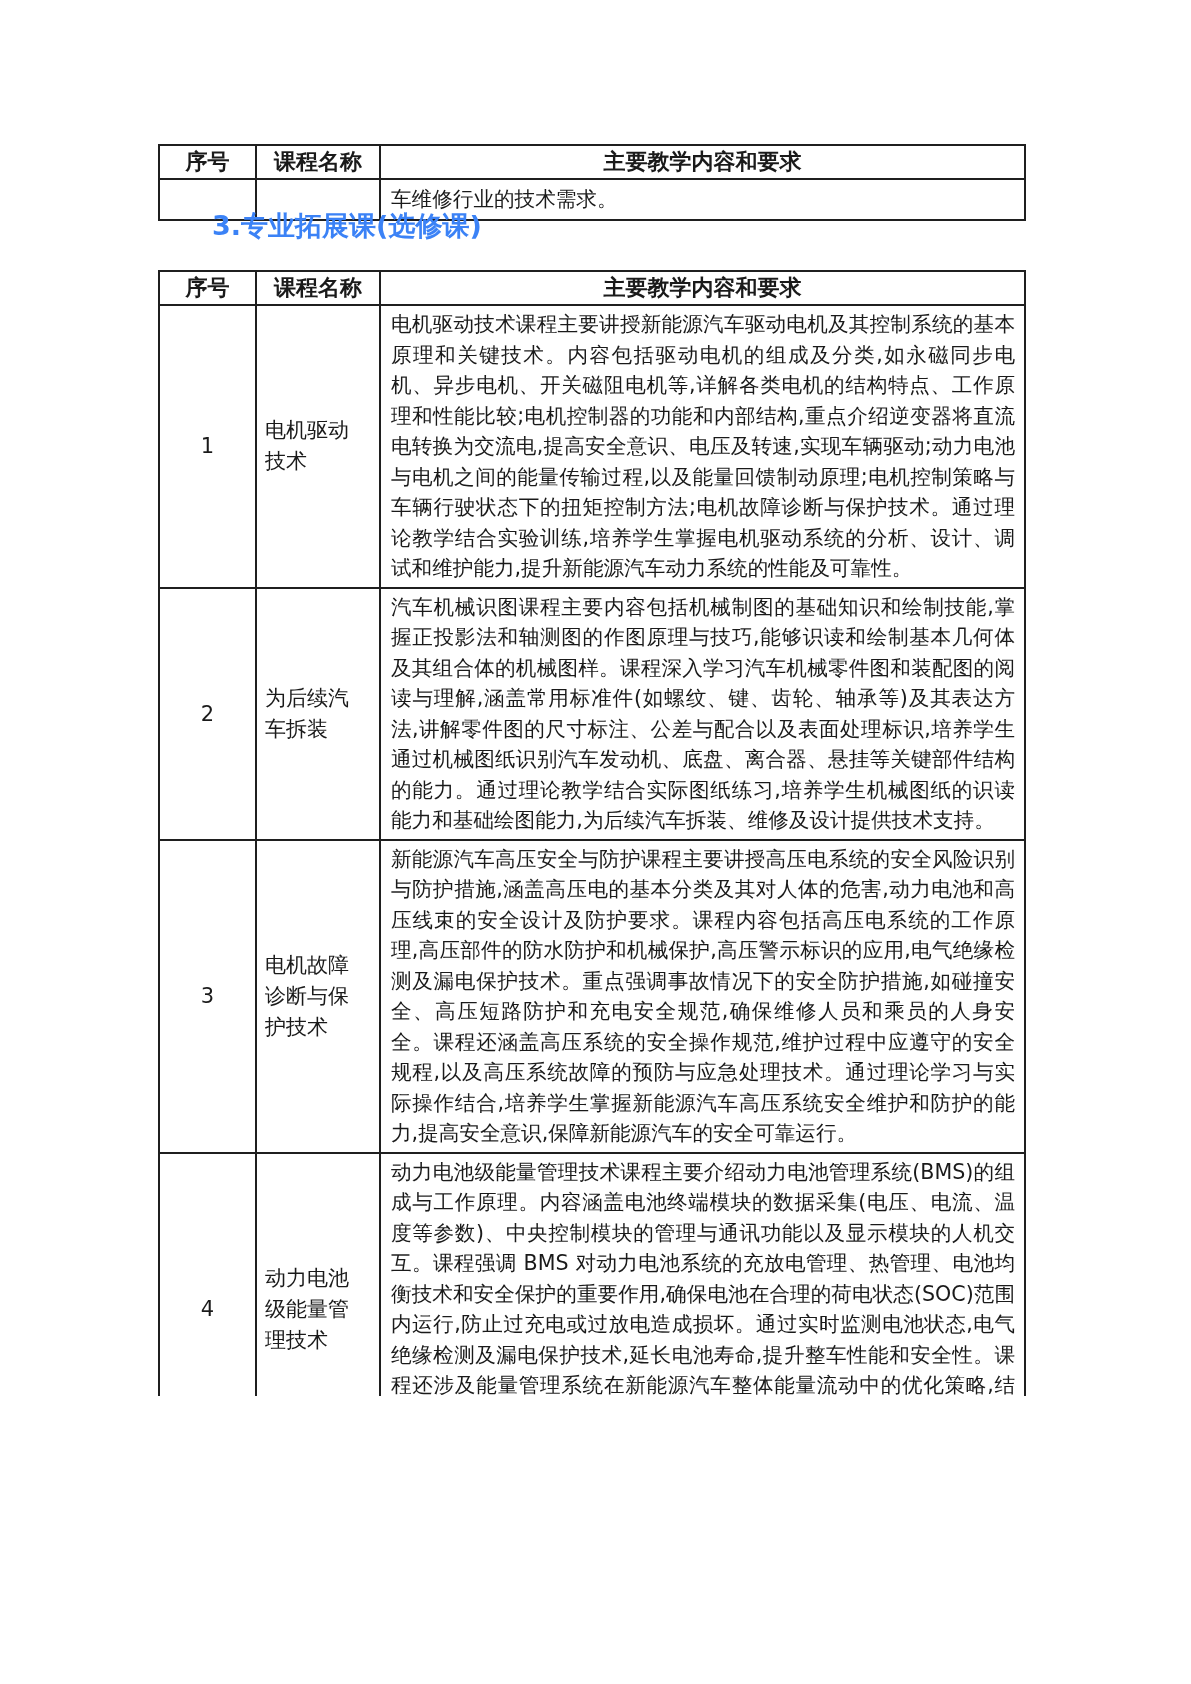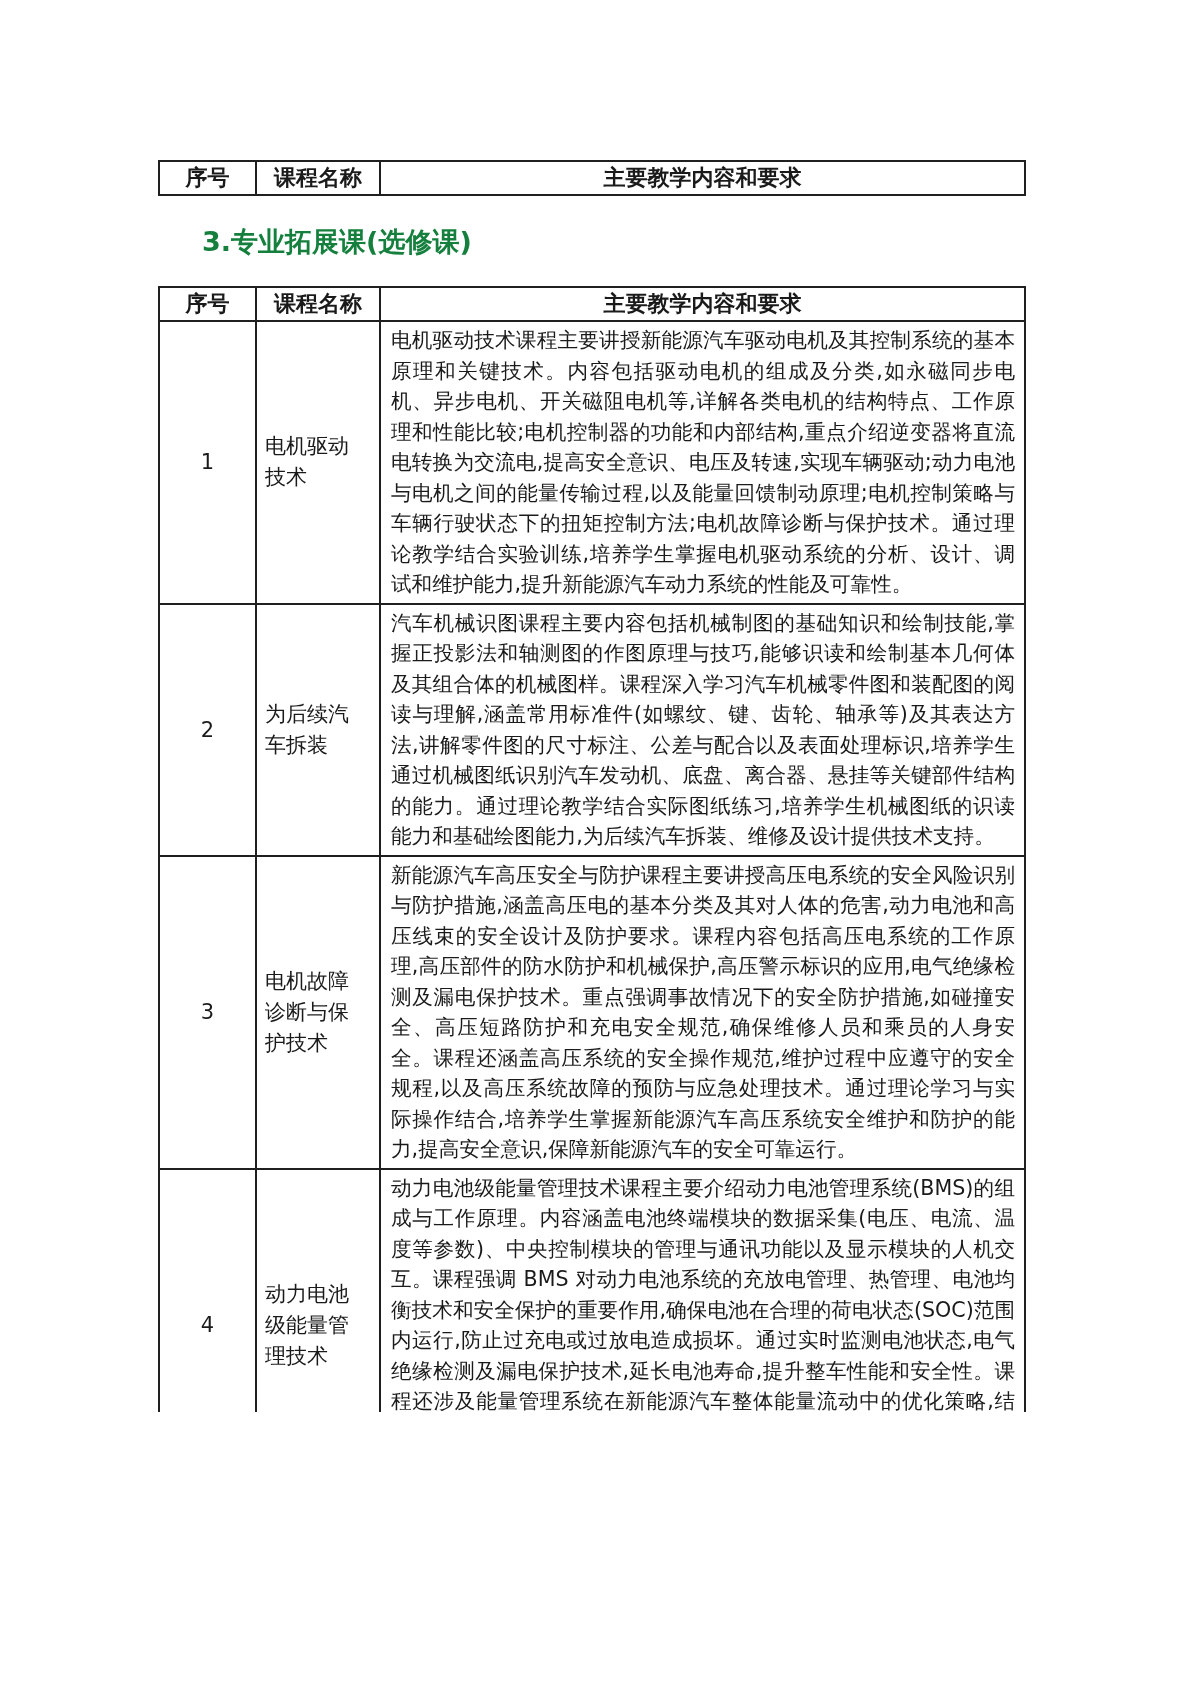--- a/index.html
+++ b/index.html
@@ -8,21 +8,20 @@
     background: #ffffff;
   }
   .page {
     position: relative;
     width: 1191px;
     height: 1396px;
     background: #ffffff;
     font-family: "DejaVu Sans", sans-serif;
     color: #1a1a1a;
     overflow: hidden;
-    margin-top: 16px;
   }
   table.doc-table {
     border-collapse: collapse;
     table-layout: fixed;
     width: 866px;
     background: #ffffff;
   }
   table.doc-table td {
     border: 2px solid #1f1f1f;
     vertical-align: middle;
@@ -57,26 +56,26 @@
     line-height: 30.5px;
     padding: 3px 9px 3px 10px;
     text-align: justify;
   }
   .tbl-top  { position: absolute; left: 158px; top: 144px; }
   .tbl-top td.content-cell { padding-top: 4px; padding-bottom: 4px; }
   .tbl-top .row-spacer { height: 30px; }
 
   .section-heading {
     position: absolute;
-    left: 202px;
+    left: 212px;
     top: 208px;
     font-size: 27px;
     font-weight: bold;
     white-space: nowrap;
-    color: #15803d;
+    color: #3b82f6;
   }
   .tbl-main { position: absolute; left: 158px; top: 270px; }
 
   .page-number {
     position: absolute;
     left: 163px;
     top: 1538px;
     font-family: "Liberation Serif", "DejaVu Serif", serif;
     font-size: 22px;
     color: #111111;
@@ -91,20 +90,25 @@
     <colgroup>
       <col class="col-no">
         <col class="col-name">
         <col class="col-main">
     </colgroup>
     <tbody>
         <tr>
       <td class="hdr">序号</td>
       <td class="hdr">课程名称</td>
       <td class="hdr">主要教学内容和要求</td>
+    </tr>
+    <tr class="row-spacer">
+      <td class="no-cell"></td>
+      <td class="name-cell"></td>
+      <td class="content-cell">车维修行业的技术需求。</td>
     </tr>
   </tbody>
     </table>
 
   <div class="section-heading">3.专业拓展课(选修课)</div>
 
   <table class="doc-table tbl-main">
     <colgroup>
       <col class="col-no">
         <col class="col-name">

